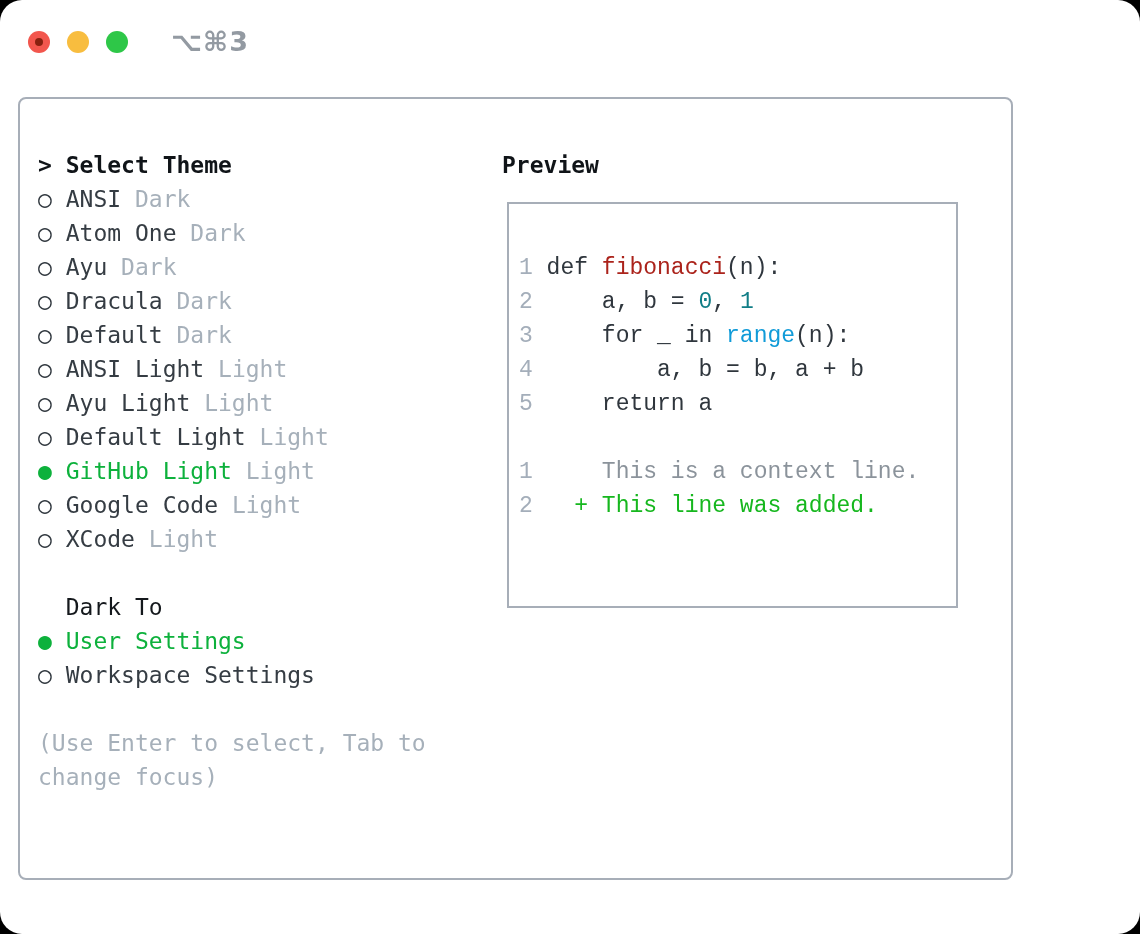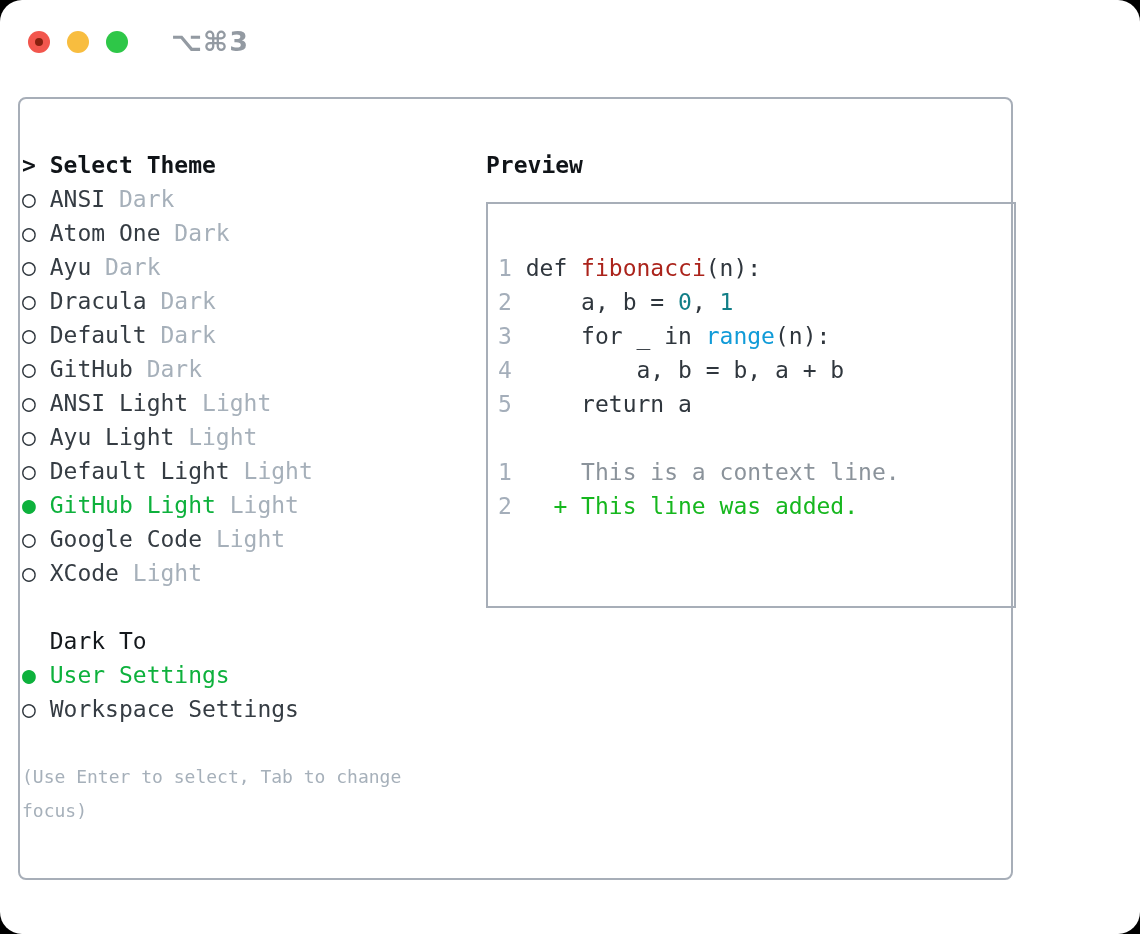--- a/index.html
+++ b/index.html
@@ -29,47 +29,48 @@
   .dot.green{background:var(--t-green);}
   .shortcut{
     margin-left:26px;color:#939aa2;font-size:27px;font-weight:bold;
     letter-spacing:1px;font-family:"DejaVu Sans", sans-serif;
   }
   
   .main-box{
     position:absolute;left:18px;top:97px;width:995px;height:783px;
     border:2px solid var(--border);border-radius:8px;
     box-sizing:border-box;
-    padding:49px 0 0 2px;
+    padding:49px 0 0 18px;
     display:flex;
   }
   .left-pane{width:464px;flex:none;}
   .right-pane{flex:1;}
 
   .row{height:34px;line-height:34px;font-size:23px;white-space:pre;}
   .spacer{height:34px;}
   .marker{color:#343b42;}
   .prompt-marker{color:#101418;font-weight:bold;}
   .hdr{color:#101418;font-weight:bold;}
   .apply-hdr{color:#14181c;}
   .tname{color:#353c43;}
   .tvariant{color:var(--muted);}
   .selected .marker,.selected .tname{color:var(--sel-green);}
   .hint{
-    color:var(--muted);font-size:18px;line-height:34px;
+    color:var(--muted);font-size:23px;line-height:34px;
     width:420px;white-space:normal;
   }
   
   .preview-title{color:#101418;font-weight:bold;}
   .preview-box{
-    margin-top:20px;
-    width:530px;height:406px;
+    margin-top:20px;margin-left:5px;
+    width:451px;height:406px;
     border:2px solid var(--border);
     box-sizing:border-box;
     padding:47px 0 0 10px;
+    font-family:Liberation Mono, monospace;
   }
   .pline{height:34px;line-height:34px;font-size:23px;white-space:pre;}
   .ln{color:#a4aeba;}
   .code{color:var(--code);}
   .func{color:var(--func);}
   .num{color:var(--numc);}
   .builtin{color:var(--builtin);}
   .ctx{color:#8b939b;}
   .del{color:var(--del);}
   .add{color:var(--add);}
@@ -90,21 +91,20 @@
 
     <div class="left-pane">
       <div class="row"><span class="prompt-marker">&gt;</span><span> </span><span class="hdr">Select Theme</span></div>
 
       <div id="theme-list">
           <div class="row"><span class="marker">○ </span><span class="tname">ANSI</span><span class="tvariant"> Dark</span></div>
           <div class="row"><span class="marker">○ </span><span class="tname">Atom One</span><span class="tvariant"> Dark</span></div>
           <div class="row"><span class="marker">○ </span><span class="tname">Ayu</span><span class="tvariant"> Dark</span></div>
           <div class="row"><span class="marker">○ </span><span class="tname">Dracula</span><span class="tvariant"> Dark</span></div>
           <div class="row"><span class="marker">○ </span><span class="tname">Default</span><span class="tvariant"> Dark</span></div>
-          <div class="row"><span class="marker">○ </span><span class="tname">GitHub</span><span class="tvariant"> Dark</span></div>
           <div class="row"><span class="marker">○ </span><span class="tname">ANSI Light</span><span class="tvariant"> Light</span></div>
           <div class="row"><span class="marker">○ </span><span class="tname">Ayu Light</span><span class="tvariant"> Light</span></div>
           <div class="row"><span class="marker">○ </span><span class="tname">Default Light</span><span class="tvariant"> Light</span></div>
           <div class="row selected"><span class="marker">● </span><span class="tname">GitHub Light</span><span class="tvariant"> Light</span></div>
           <div class="row"><span class="marker">○ </span><span class="tname">Google Code</span><span class="tvariant"> Light</span></div>
           <div class="row"><span class="marker">○ </span><span class="tname">XCode</span><span class="tvariant"> Light</span></div>
         </div>
 
       <div class="spacer"></div>
 

